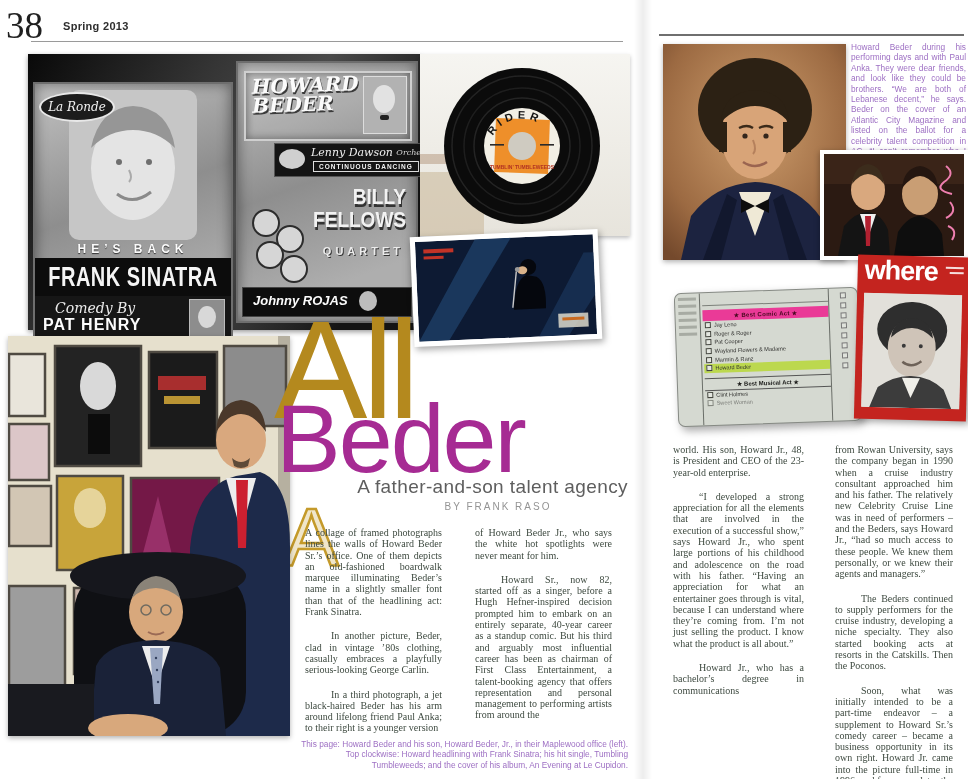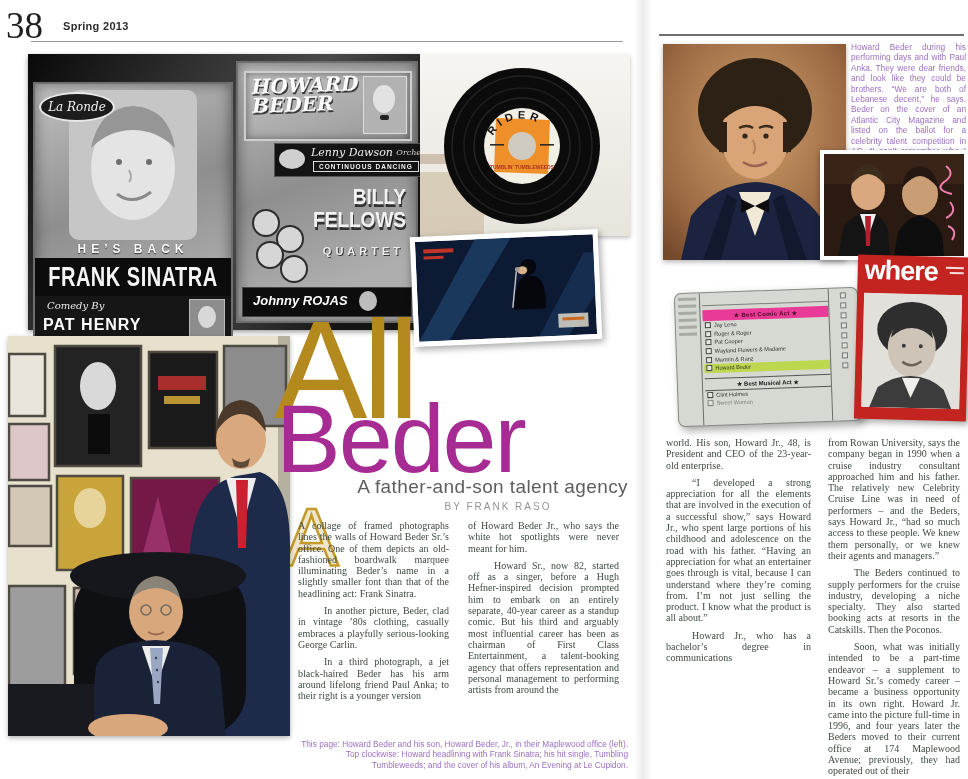--- a/index.html
+++ b/index.html
@@ -27,22 +27,22 @@
            border-radius:50%;background:#1c1c1c;color:#f2f2f2;display:flex;align-items:center;
            justify-content:center;font-family:"DejaVu Serif",serif;font-style:italic;font-size:12px;z-index:3;}
   .sface{position:absolute;left:34px;top:6px;width:128px;height:150px;}
   .hesback{position:absolute;left:0;top:158px;width:100%;text-align:center;color:#fbfbfb;
            font-weight:bold;font-size:12px;letter-spacing:5px;text-shadow:0 1px 1px #333;}
   .sinatra-strip{position:absolute;left:0;top:174px;width:100%;height:38px;background:#0c0c0c;
            display:flex;align-items:center;justify-content:center;}
   .sinatra-strip span{color:#f5f5f5;font-weight:bold;font-size:20px;letter-spacing:.5px;
            transform:scaleY(1.35);white-space:nowrap;}
   .pathenry-strip{position:absolute;left:0;top:212px;width:100%;height:44px;background:#161616;}
-  .comedyby{position:absolute;left:12px;top:4px;color:#ececec;font-family:"DejaVu Serif",serif;
-           font-style:italic;font-size:10px;}
+  .comedyby{position:absolute;left:20px;top:4px;color:#ececec;font-family:"DejaVu Serif",serif;
+           font-style:italic;font-size:14px;}
   .pathenry{position:absolute;left:8px;top:20px;color:#fdfdfd;font-weight:bold;font-size:16px;letter-spacing:1px;}
   .ph-photo{position:absolute;right:6px;top:3px;width:34px;height:38px;background:#8d8d8d;border:1px solid #bbb;}
   .ph-photo i{position:absolute;left:8px;top:6px;width:18px;height:22px;border-radius:50%;background:#d8d8d8;}
 
   .hb-block{position:absolute;left:6px;top:8px;width:164px;height:66px;background:rgba(255,255,255,.08);
             border:2px solid #cfcfcf;box-shadow:inset 0 0 8px rgba(0,0,0,.4);}
   .hb-name{position:absolute;left:6px;top:3px;font-family:"DejaVu Serif",serif;font-style:italic;
            font-weight:bold;font-size:20px;line-height:.95;color:#fbfbfb;text-shadow:1px 2px 0 #3a3a3a;transform:rotate(-2deg);}
   .hb-photo{position:absolute;right:3px;top:3px;width:42px;height:56px;background:#b2b2b2;border:1px solid #ddd;}
   .hb-photo i{position:absolute;left:9px;top:8px;width:22px;height:28px;border-radius:50%;background:#e2e2e2;}
@@ -81,21 +81,21 @@
   .byline{left:348px;top:501px;width:300px;text-align:center;font-size:10px;color:#949494;letter-spacing:2px;}
   .dropcap{left:284px;top:496px;font-size:82px;line-height:1;font-weight:300;color:rgba(196,154,42,.25);
            -webkit-text-stroke:2.5px #c49a2a;z-index:0;}
 
   
   .office{left:8px;top:336px;width:282px;height:400px;box-shadow:0 2px 5px rgba(0,0,0,.3);overflow:hidden;}
 
   
   .bodycol{font-family:"Liberation Serif",serif;font-size:10px;line-height:11.3px;color:#3e4a40;
            text-align:justify;z-index:1;}
-  .bodycol p{margin:6px;}
+  .bodycol p{margin:13px;}
   .bodycol p.ind{text-indent:26px;}
   .lcol1{left:292px;top:514px;width:163px;}
   .lcol2{left:462px;top:514px;width:163px;}
   .rcol1{left:660px;top:431px;width:157px;}
   .rcol2{left:822px;top:431px;width:144px;}
 
   .caption{color:#9d6fc3;font-size:8.3px;line-height:10.4px;text-align:right;}
   .cap-left{left:292px;top:739px;width:336px;}
   .cap-right{left:851px;top:42px;width:115px;text-align:justify;}
 

